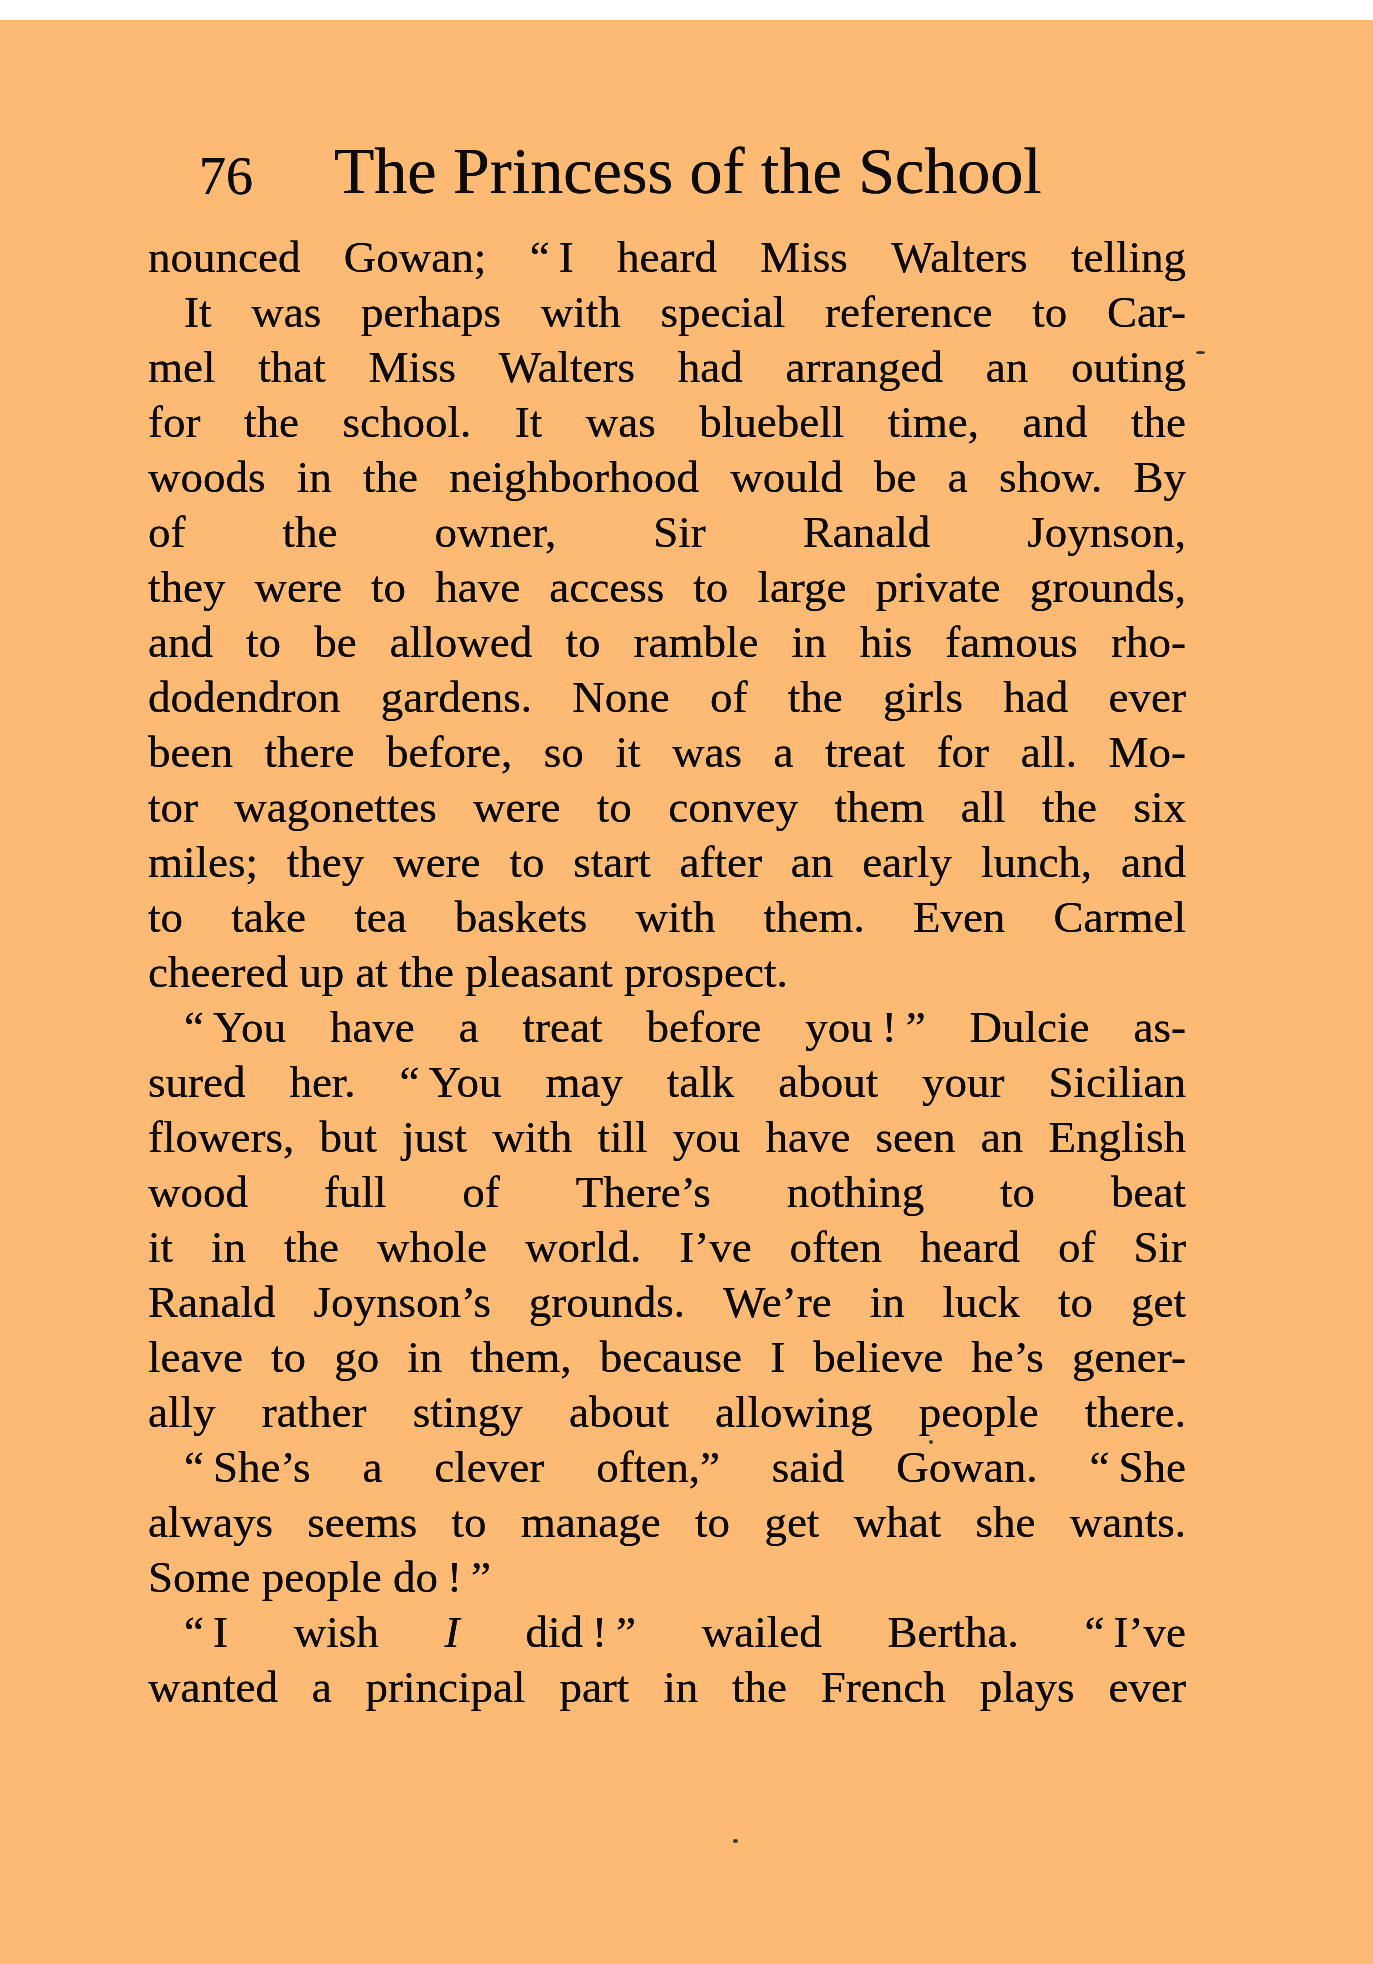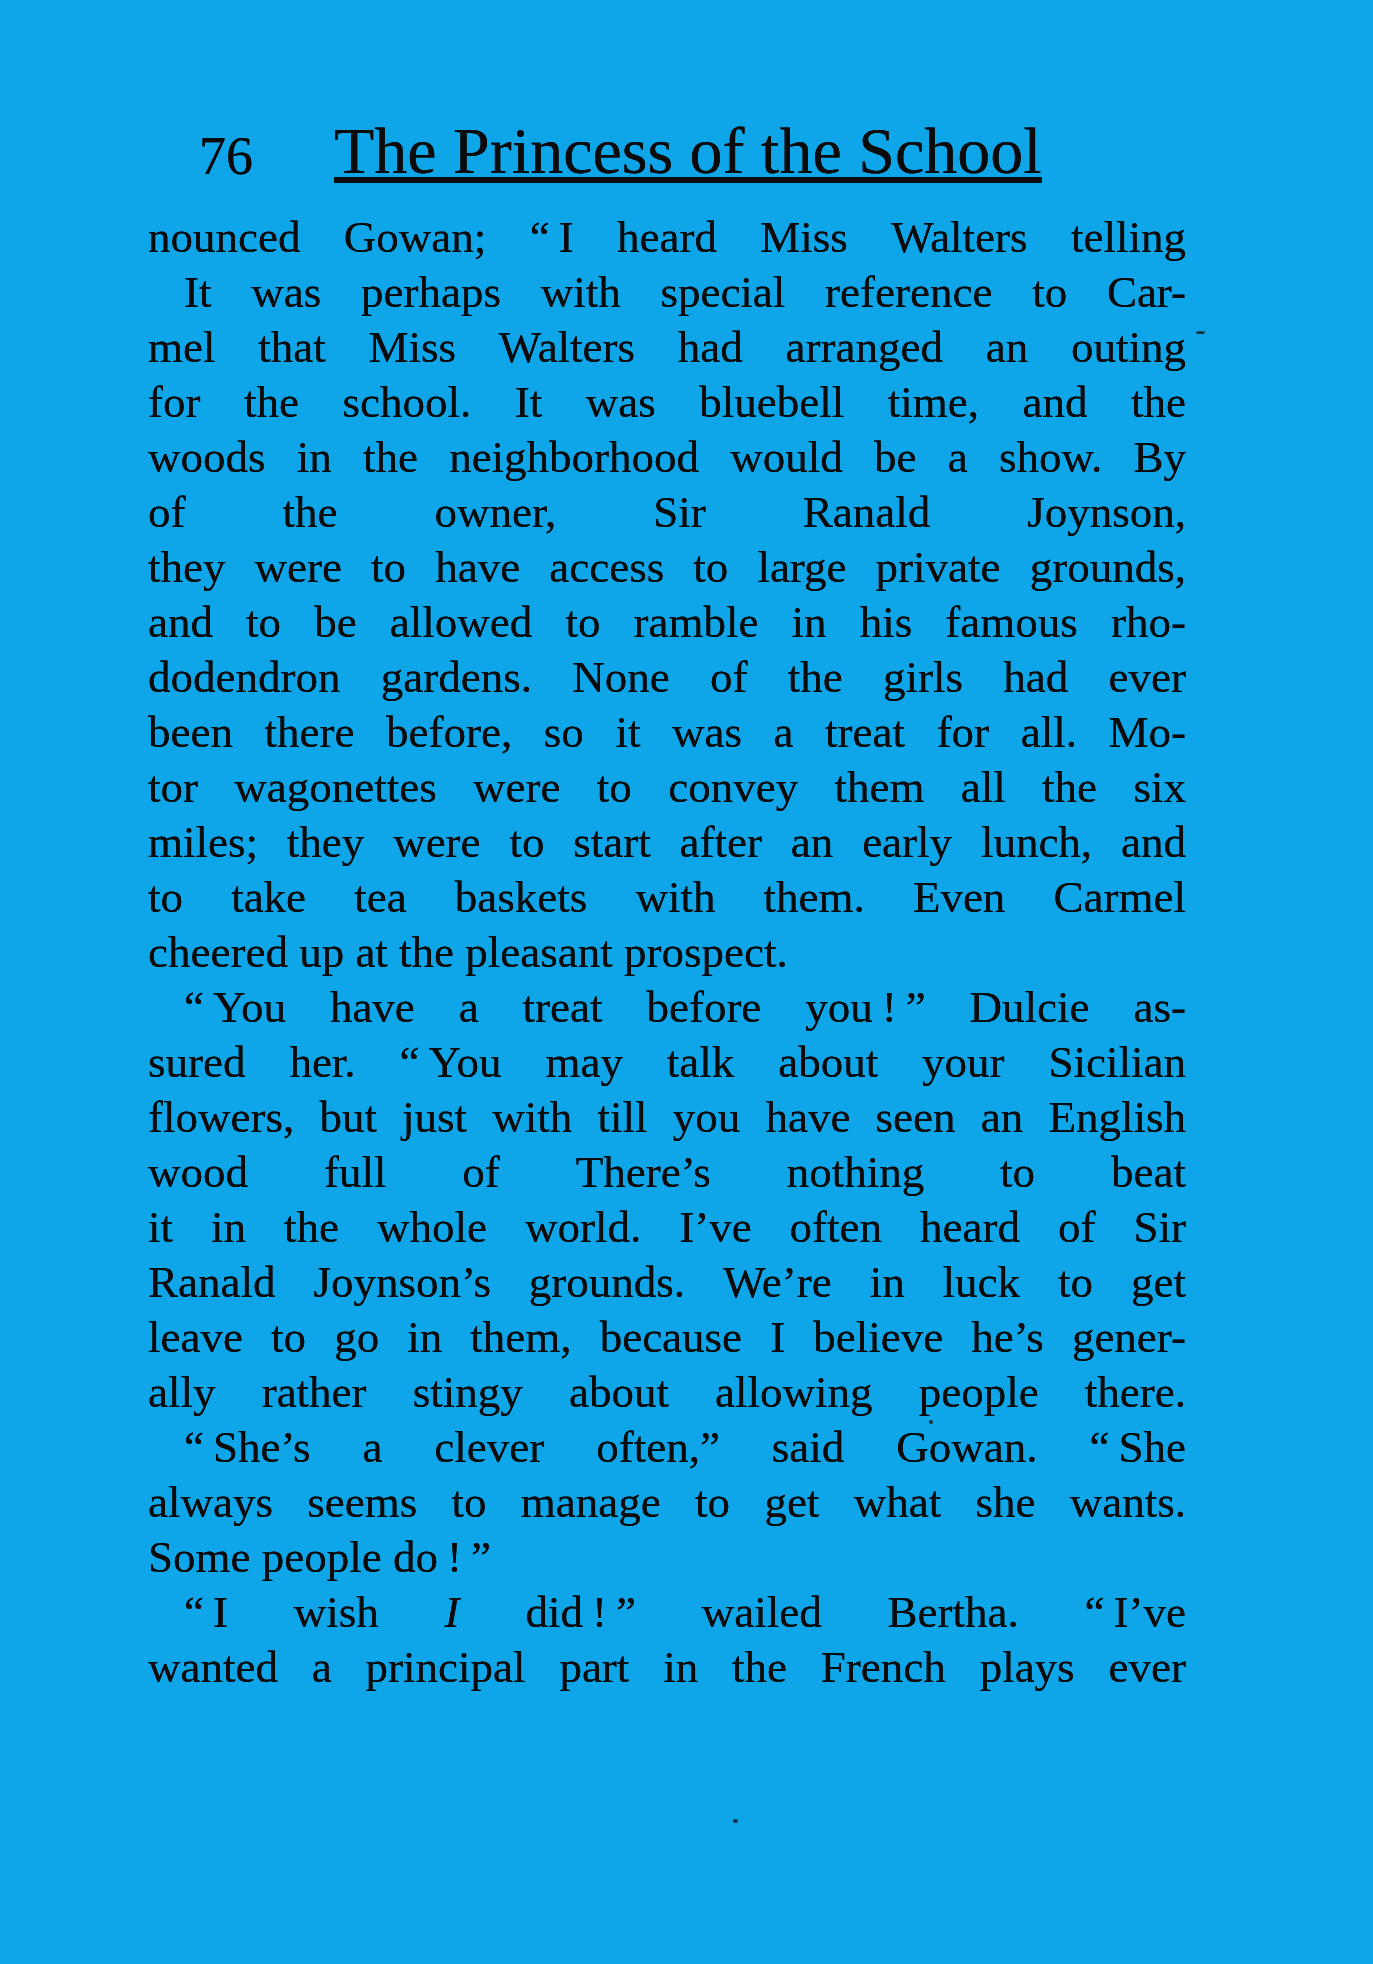--- a/index.html
+++ b/index.html
@@ -4,32 +4,31 @@
 <style>
   html,body{margin:0;padding:0;}
   body{
     width:1373px;height:1964px;
     background:#ffffff;
     position:relative;
     font-family:"Liberation Serif", serif;
     color:#0b0b0b;
     overflow:hidden;
   }
-  .page{position:absolute;inset:0;background:#0ea5e9;}
+  .page{position:absolute;inset:0;background:#fdba74;margin-top:20px;}
   .pagenum{
     position:absolute;left:199px;top:129px;
     font-size:54px;line-height:1;
     text-shadow:0 0 0.5px #000;
   }
   .running-title{
     position:absolute;left:334px;top:118px;
     font-size:66px;line-height:1;
     text-shadow:0 0 0.6px #000;
     white-space:nowrap;
-    text-decoration:underline;
   }
   .body-text{
     position:absolute;left:148px;top:210px;width:1038px;
   }
   .line{
     height:55px;
     font-size:45px;
     line-height:55px;
     text-shadow:0 0 0.5px #000;
   }

